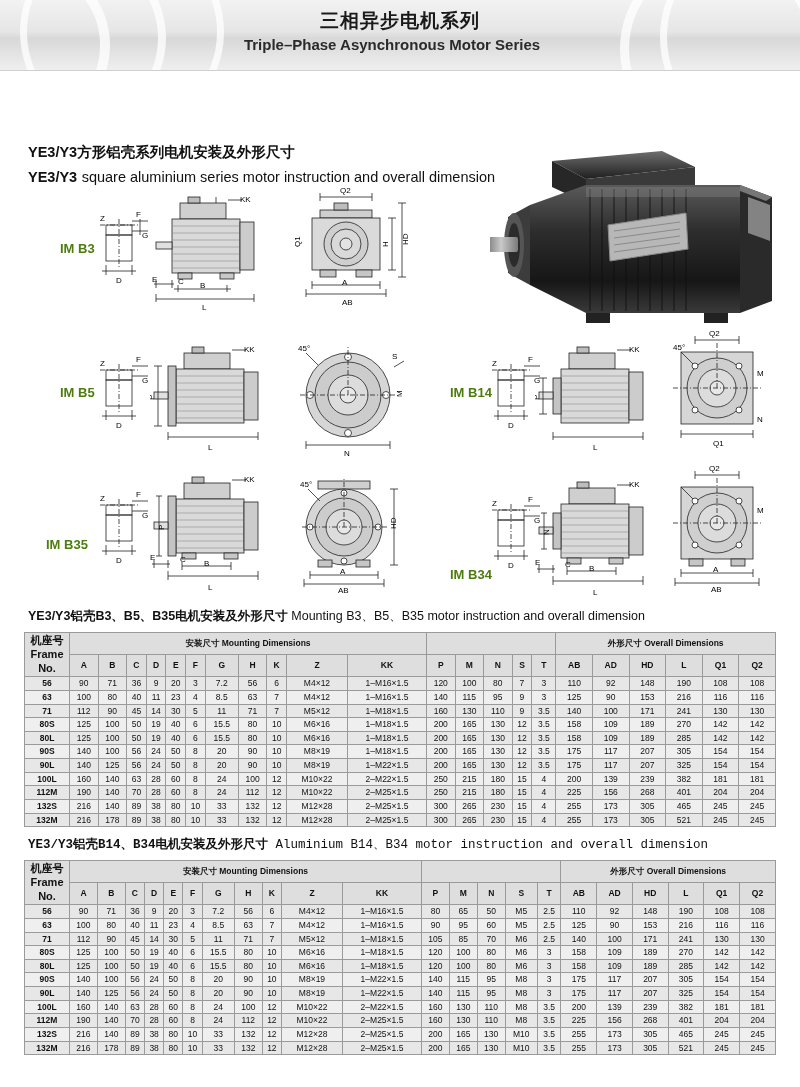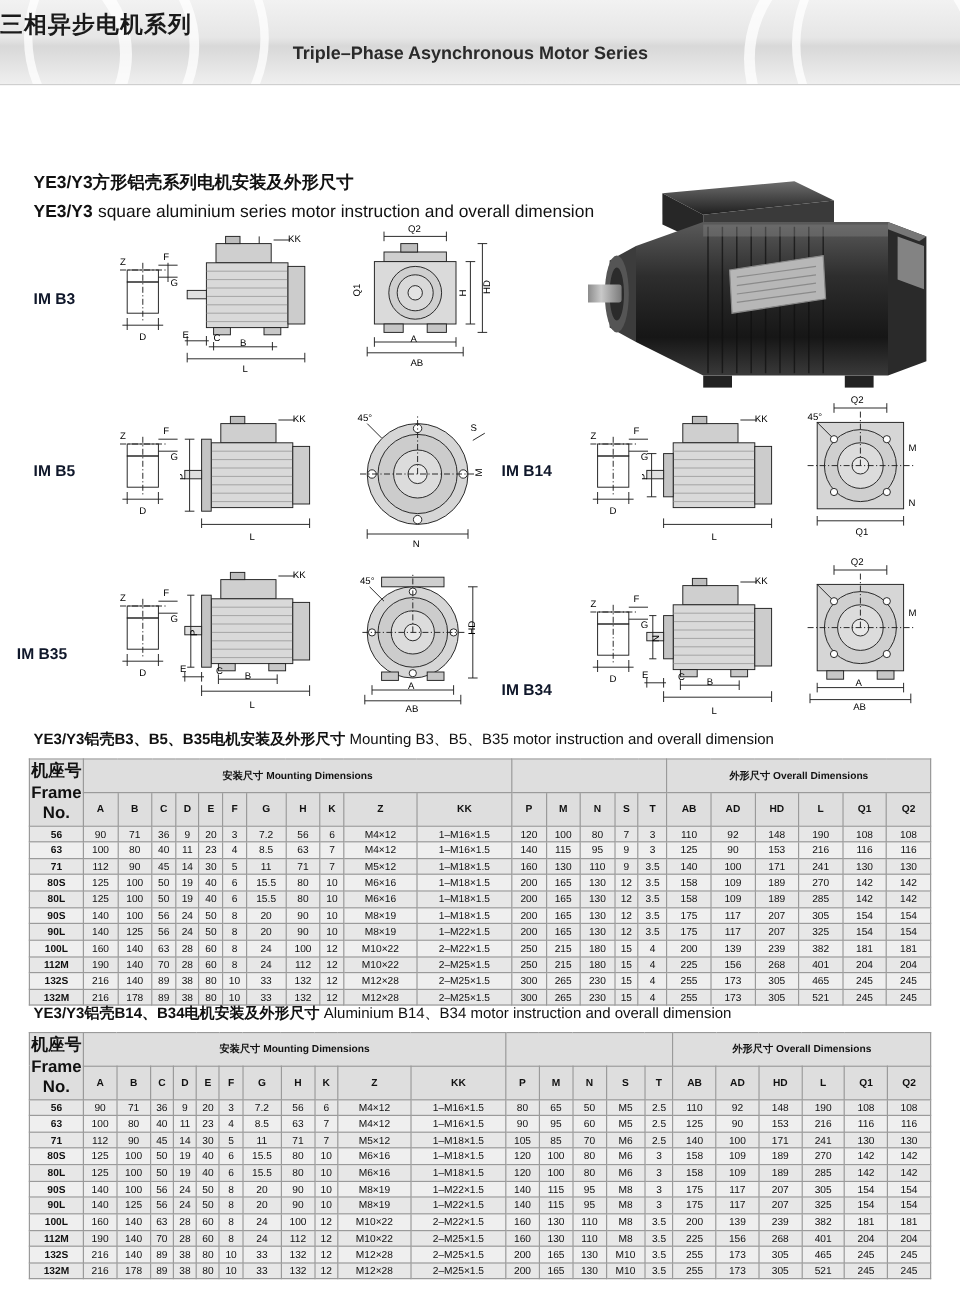--- a/index.html
+++ b/index.html
@@ -20,50 +20,50 @@
   .banner .arc{
     position:absolute;border-radius:50%;
     border:10px solid #ffffff;opacity:.75;
   }
   .banner .a1{left:-60px;top:-40px;width:150px;height:150px;}
   .banner .a2{left:-20px;top:-55px;width:170px;height:170px;border-width:8px;}
   .banner .a3{left:20px;top:-70px;width:190px;height:190px;border-width:7px;}
   .banner .a4{left:620px;top:-50px;width:180px;height:180px;border-width:9px;}
   .banner .a5{left:660px;top:-70px;width:200px;height:200px;border-width:7px;}
   .banner-title{
-    position:absolute;left:0;right:0;top:8px;
+    position:absolute;left:0;right:0;top:8px;text-align:center;
     font-size:19px;font-weight:bold;color:#1a1a1a;letter-spacing:1px;
   }
   .banner-sub{
     position:absolute;left:0;right:16px;top:36px;text-align:center;
     font-size:15px;font-weight:bold;color:#2a2a2a;
   }
   
   .h-cn{font-size:14.5px;font-weight:bold;}
   .h-en{font-size:14.5px;}
   .sec1{position:absolute;left:28px;top:100px;margin-top:43px;}
   .sec1 .l2{margin-top:6px;}
   .secbar{position:absolute;font-size:12.5px;font-weight:bold;}
   
   .draw-area{position:absolute;left:0;top:145px;width:800px;height:450px;}
-  .lbl{position:absolute;font-size:13px;font-weight:bold;color:#0f172a;}
+  .lbl{position:absolute;font-size:13px;font-weight:bold;color:#4d7c0f;margin-left:32px;}
   svg{display:block;}
   
   table{border-collapse:collapse;font-size:8.5px;}
   .tbl{position:absolute;}
   .tbl table{width:100%;}
   .tbl th,.tbl td{
     border:1px solid #9a9a9a;text-align:center;
     padding:1px 0;line-height:1.25;
     background:#e9e9e9;
   }
   .tbl td{background:#efefef;}
   .tbl tr:nth-child(odd) td{background:#e7e7e7;}
   .tbl th{font-weight:bold;font-size:8.5px;background:#dedede;}
-  .tbl .grp{font-size:14px;}
+  .tbl .grp{font-size:11px;}
   .tbl .frame{font-weight:bold;}
   .photo-wrap{position:absolute;left:490px;top:0px;width:300px;height:185px;}
 </style>
 </head>
 <body>
 
 <div class="banner">
   <div class="arc a1"></div>
   <div class="arc a2"></div>
   <div class="arc a3"></div>
@@ -900,21 +900,21 @@
           <td>173</td>
           <td>305</td>
           <td>521</td>
           <td>245</td>
           <td>245</td>
         </tr>
       </tbody>
   </table>
 </div>
 
-<div class="secbar" style="left:28px;top:836px;">
+<div class="secbar" style="left:28px;top:836px;font-family:Liberation Mono, monospace;">
   <span>YE3/Y3铝壳B14、B34电机安装及外形尺寸</span>
   <span style="font-weight:normal">Aluminium B14、B34 motor instruction and overall dimension</span>
 </div>
 
 <div class="tbl" style="left:24px;top:860px;width:752px;">
   <table>
     <thead>
       <tr>
         <th rowspan="2" style="width:44px;">
           <div class="grp">机座号</div>

